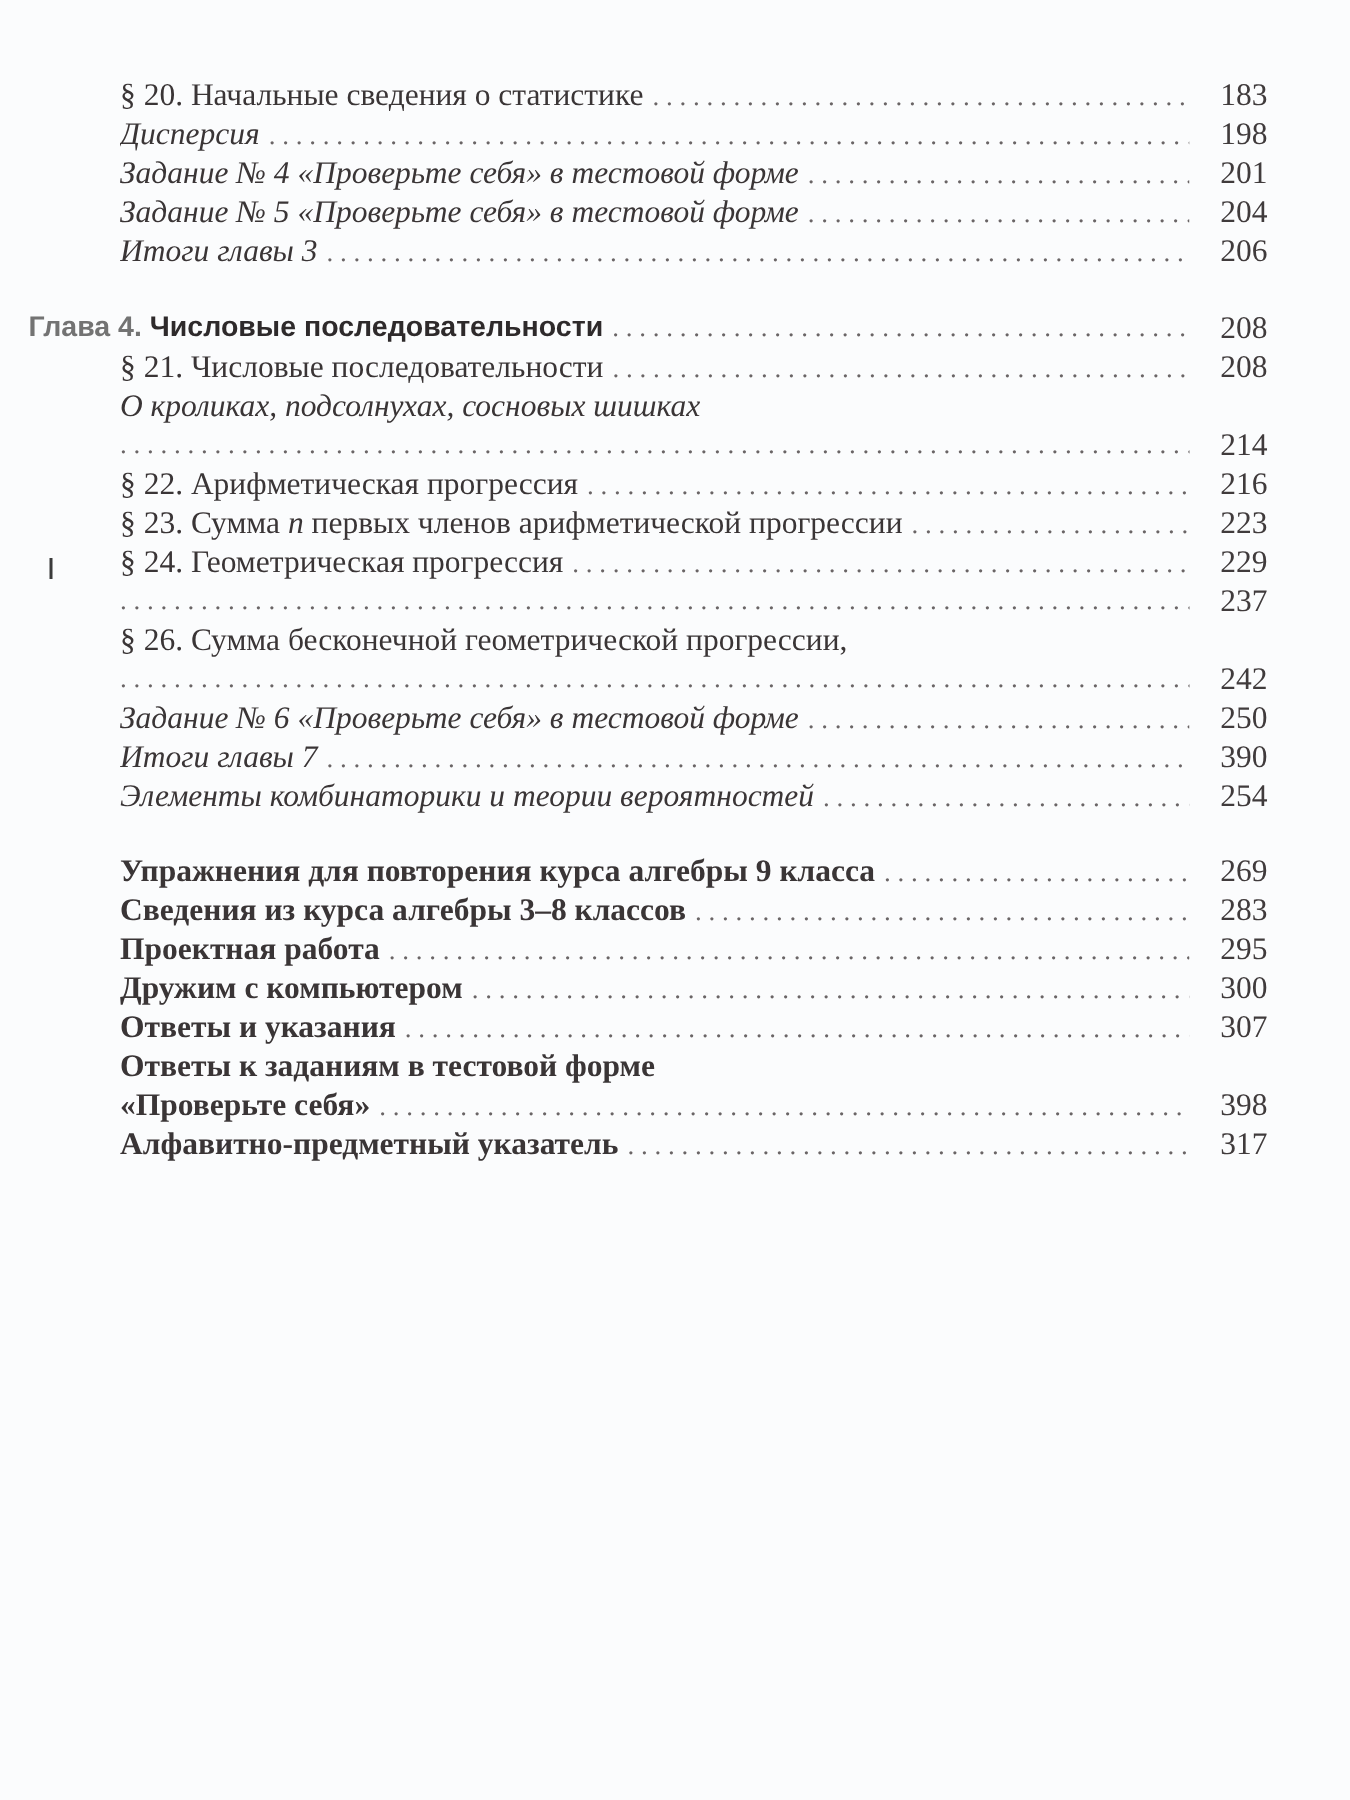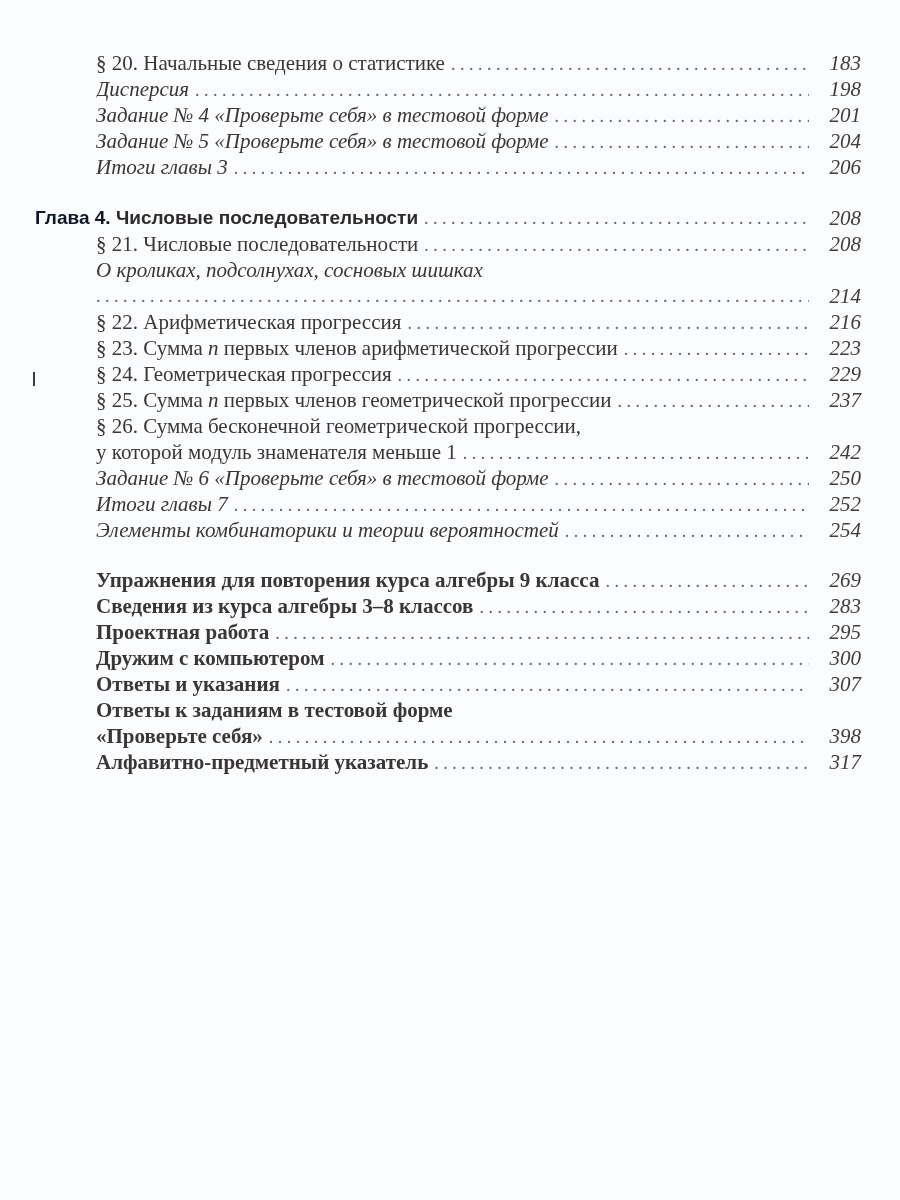--- a/index.html
+++ b/index.html
@@ -3,42 +3,42 @@
 <meta charset="utf-8">
 <style>
   html, body { margin: 0; padding: 0; }
   body {
     width: 900px; height: 1200px; background: #fbfcfd; overflow: hidden;
     font-family: "Liberation Serif", "DejaVu Serif", serif; color: #3a3536;
     position: relative;
   }
   .toc { position: absolute; left: 0; top: 0; width: 900px; }
   .row {
-    position: absolute; left: 16px; width: 744px; height: 26px;
+    position: absolute; left: 0; width: 744px; height: 26px;
     font-size: 21px; line-height: 26px; white-space: nowrap;
   }
   .row .entry {
     position: absolute; left: 80px; width: 713px; display: flex; align-items: baseline; overflow: hidden;
   }
   .row.chapter .entry { left: 19px; width: 774px; }
   .row .title { flex: 0 0 auto; padding-right: 6px; }
   .row .leader {
     flex: 1 1 auto; overflow: hidden; color: #6a6566; letter-spacing: 3.2px; font-size: 18px;
   }
   .row .leader::before {
     content: ". . . . . . . . . . . . . . . . . . . . . . . . . . . . . . . . . . . . . . . . . . . . . . . . . . . . . . . . . . . . . . . . . . . . . . . . . . . . . . . . . . . . . .";
     letter-spacing: 0;
   }
   .row .page {
-    position: absolute; left: 801px; width: 44px; text-align: right; color: #403b3c; font-style: italic;
+    position: absolute; left: 801px; width: 44px; text-align: right; color: #403b3c;
   }
   .italic .title { font-style: italic; }
   .bold .title { font-weight: bold; }
   .chapter .title { font-family: "Liberation Sans", "DejaVu Sans", sans-serif; font-weight: bold; font-size: 19px; color: #2e2a2b; }
-  .chapter .label { color: #0f172a; }
+  .chapter .label { color: #737373; }
   .n { font-style: italic; }
   .mark {
     position: absolute; left: 33px; top: 372px; width: 2px; height: 14px; background: #3b3b3b;
   }
 </style>
 </head>
 <body>
 
 <div class="toc">
 
@@ -120,50 +120,48 @@
   </div>
   <div class="row" style="top:361px">
     <div class="entry">
         <span class="title">§ 24. Геометрическая прогрессия</span>
         <span class="leader"></span>
       </div>
     <span class="page">229</span>
   </div>
   <div class="row" style="top:387px">
     <div class="entry">
-        <span class="title"><span>§ 25. Сумма </span><span class="n">n</span><span> первых членов геометрической прогрессии</span></span>
         <span class="leader"></span>
       </div>
     <span class="page">237</span>
   </div>
   <div class="row" style="top:413px">
     <div class="entry">
         <span class="title">§ 26. Сумма бесконечной геометрической прогрессии,</span>
       </div>
   </div>
   <div class="row" style="top:439px">
     <div class="entry">
-        <span class="title">у которой модуль знаменателя меньше 1</span>
         <span class="leader"></span>
       </div>
     <span class="page">242</span>
   </div>
   <div class="row italic" style="top:465px">
     <div class="entry">
         <span class="title">Задание № 6 «Проверьте себя» в тестовой форме</span>
         <span class="leader"></span>
       </div>
     <span class="page">250</span>
   </div>
   <div class="row italic" style="top:491px">
     <div class="entry">
         <span class="title">Итоги главы 7</span>
         <span class="leader"></span>
       </div>
-    <span class="page">252</span>
+    <span class="page">390</span>
   </div>
   <div class="row italic" style="top:517px">
     <div class="entry">
         <span class="title">Элементы комбинаторики и теории вероятностей</span>
         <span class="leader"></span>
       </div>
     <span class="page">254</span>
   </div>
 
   <div class="row bold" style="top:567px">

